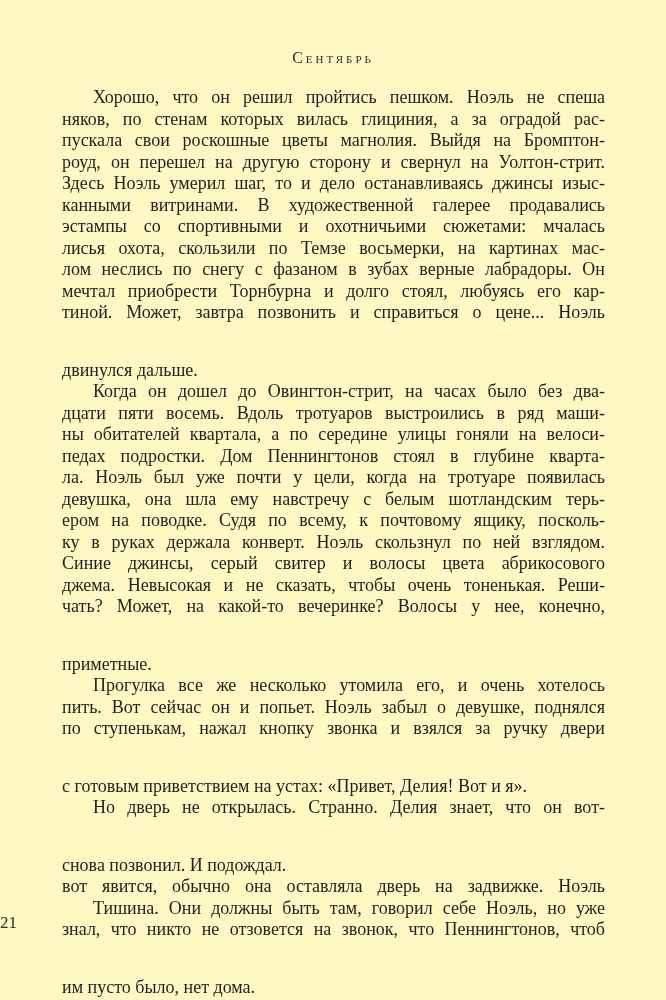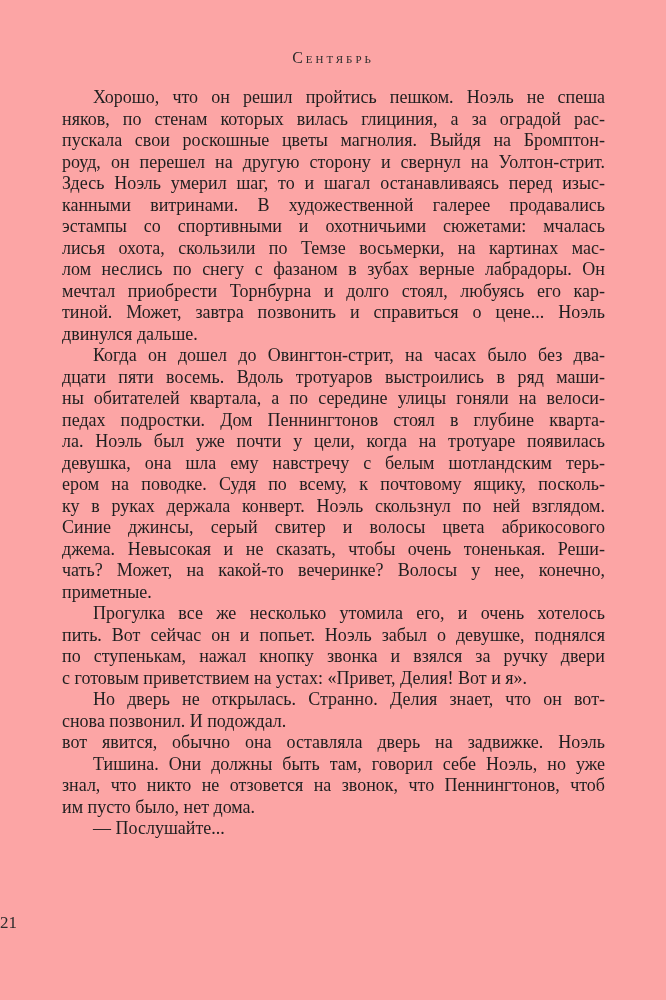--- a/index.html
+++ b/index.html
@@ -4,21 +4,21 @@
 <style>
   html, body {
     margin: 0;
     padding: 0;
     background: #e8e8e8;
   }
   .page {
     position: relative;
     width: 666px;
     height: 1000px;
-    background: #fca5a5;
+    background: #fef9c3;
     font-family: "Liberation Serif", "DejaVu Serif", serif;
     color: #1f1f1f;
     overflow: hidden;
     margin: 0 auto;
   }
   .running-head {
     position: absolute;
     top: 48px;
     left: 0;
     width: 666px;
@@ -46,20 +46,21 @@
     overflow: hidden;
     text-align: justify;
     text-align-last: justify;
     white-space: normal;
   }
   .line.first {
     text-indent: 31px;
   }
   .line.last {
     text-align-last: left;
+    margin-top: 36px;
   }
   .page-number {
     position: absolute;
     top: 912px;
     left: 0;
     width: 666px;
     text-align: left;
     font-size: 17px;
     line-height: 22px;
     color: #2b2b2b;
@@ -70,21 +71,21 @@
 
 <div class="page">
   <div class="running-head">Сентябрь</div>
 
   <div class="text-block">
       <div class="paragraph">
         <div class="line first">Хорошо, что он решил пройтись пешком. Ноэль не спеша</div>
         <div class="line">няков, по стенам которых вилась глициния, а за оградой рас-</div>
         <div class="line">пускала свои роскошные цветы магнолия. Выйдя на Бромптон-</div>
         <div class="line">роуд, он перешел на другую сторону и свернул на Уолтон-стрит.</div>
-        <div class="line">Здесь Ноэль умерил шаг, то и шагал останавливаясь перед изыс-</div>
+        <div class="line">Здесь Ноэль умерил шаг, то и дело останавливаясь джинсы изыс-</div>
         <div class="line">канными витринами. В художественной галерее продавались</div>
         <div class="line">эстампы со спортивными и охотничьими сюжетами: мчалась</div>
         <div class="line">лисья охота, скользили по Темзе восьмерки, на картинах мас-</div>
         <div class="line">лом неслись по снегу с фазаном в зубах верные лабрадоры. Он</div>
         <div class="line">мечтал приобрести Торнбурна и долго стоял, любуясь его кар-</div>
         <div class="line">тиной. Может, завтра позвонить и справиться о цене... Ноэль</div>
         <div class="line last">двинулся дальше.</div>
       </div>
       <div class="paragraph">
         <div class="line first">Когда он дошел до Овингтон-стрит, на часах было без два-</div>

